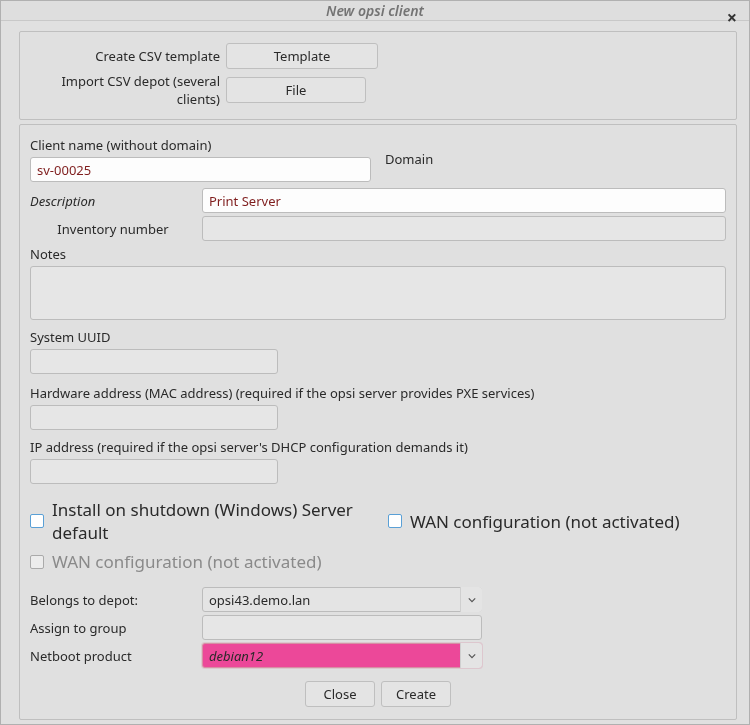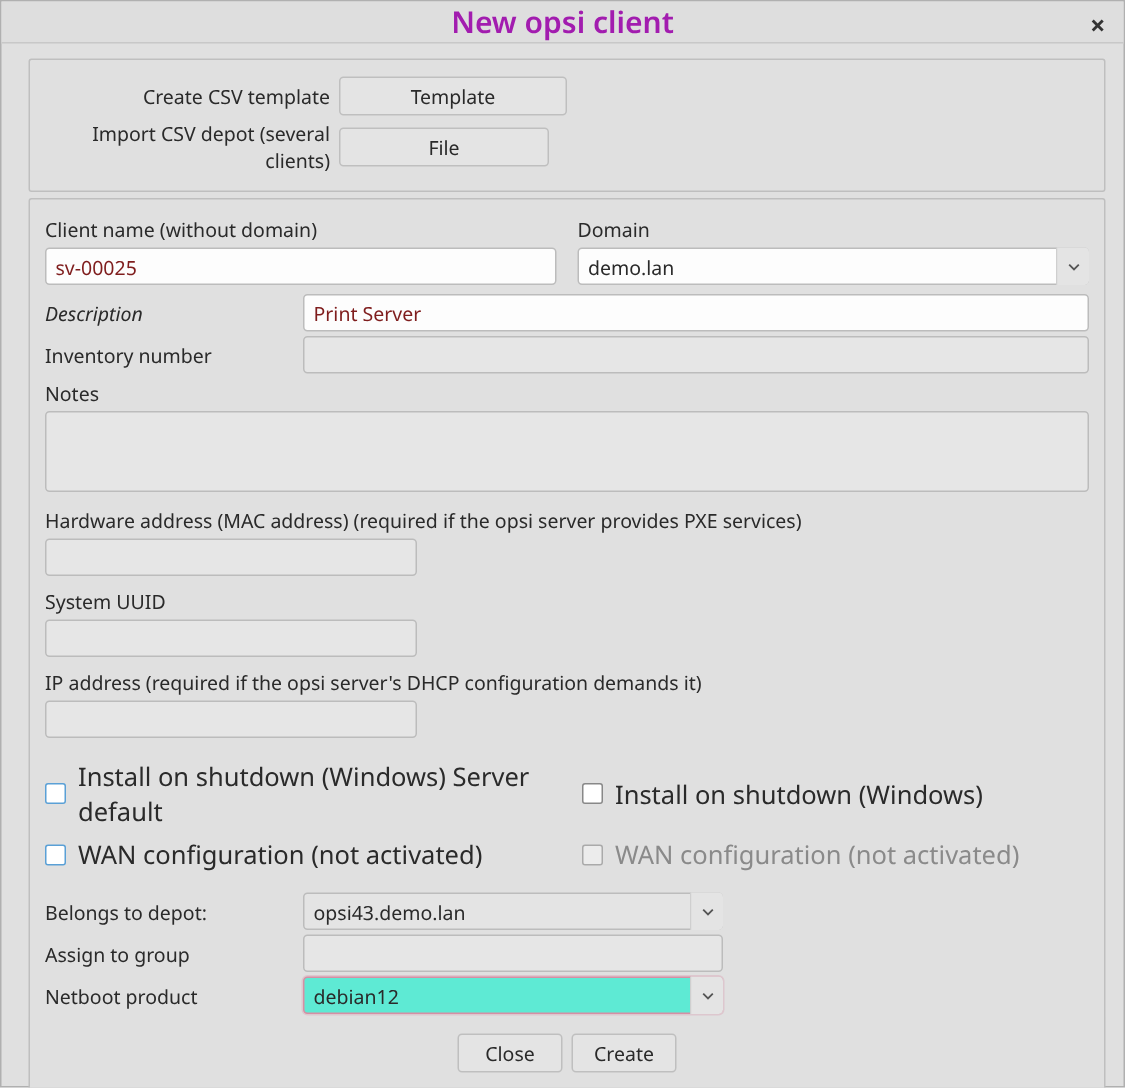--- a/index.html
+++ b/index.html
@@ -1,34 +1,34 @@
 <!DOCTYPE html>
 <html><head>
 <meta charset="utf-8">
 <style>
   * { box-sizing: border-box; font-family: "Segoe UI", "Noto Sans", Arial, sans-serif; }
   body { margin: 0; background: #e0e0e0; width: 750px; height: 725px; overflow: hidden; }
   .window { width: 750px; height: 725px; background: #e0e0e0; display: flex; flex-direction: column; border: 1px solid #b0b0b0; }
   .titlebar { height: 36px; background: #dedede; display: flex; align-items: center; justify-content: center; position: relative; border-bottom: 1px solid #c8c8c8; }
-  .titlebar-title { font-weight: 600; font-size: 20px; color: #a21caf; }
+  .titlebar-title { font-weight: 600; font-size: 14px; color: #737373; font-style: italic; }
   .close-x { position: absolute; right: 12px; top: 6px; font-size: 18px; font-weight: bold; color: #333; cursor: pointer; line-height: 20px; }
   .content { padding: 10px 12px 8px 18px; flex: 1; display: flex; flex-direction: column; gap: 4px; }
   .panel { border: 1px solid #bfbfbf; border-radius: 2px; padding: 8px 10px; background: #e0e0e0; }
   .row { display: flex; align-items: center; margin: 3px 0; gap: 6px; }
   .label { font-size: 13px; color: #2a2a2a; }
   .btn { height: 26px; background: #e4e4e4; border: 1px solid #bfbfbf; border-radius: 3px; font-size: 13px; color: #2a2a2a; cursor: pointer; display: inline-flex; align-items: center; justify-content: center; }
   .input { height: 25px; background: #fdfdfd; border: 1px solid #bcbcbc; border-radius: 3px; padding: 0 6px; font-size: 13px; color: #7f1d1d; }
   .input.readonly { background: #e6e6e6; }
   .textarea { background: #e6e6e6; border: 1px solid #bcbcbc; border-radius: 3px; padding: 6px; font-size: 13px; color: #2a2a2a; resize: none; }
   .select { height: 25px; background: #fdfdfd; border: 1px solid #bcbcbc; border-radius: 3px; font-size: 13px; color: #2a2a2a; padding: 0 24px 0 6px; appearance: none; -webkit-appearance: none; position: relative; cursor: pointer; display: flex; align-items: center; }
   .select-wrap { position: relative; display: flex; }
   .select-arrow { position: absolute; right: 0; top: 0; width: 22px; height: 100%; display: flex; align-items: center; justify-content: center; pointer-events: none; border-left: 1px solid #cfcfcf; background: #e4e4e4; border-top-right-radius: 3px; border-bottom-right-radius: 3px; }
   .select-arrow svg { width: 8px; height: 8px; }
   .select.gray { background: #e4e4e4; }
-  .select.highlighted { border: 1px solid #d68fa4; box-shadow: 0 0 0 1px rgba(214,143,164,0.3); background: #5eead4; }
+  .select.highlighted { border: 1px solid #d68fa4; box-shadow: 0 0 0 1px rgba(214,143,164,0.3); background: #ec4899; font-style: italic; }
   .checkbox { width: 14px; height: 14px; border: 1px solid #888; border-radius: 2px; background: #fff; display: inline-flex; align-items: center; justify-content: center; cursor: pointer; flex-shrink: 0; }
   .checkbox.primary { border-color: #5aa0d6; }
   .checkbox.primary::after { content: ""; width: 8px; height: 8px; }
   .checkbox.disabled { background: #ececec; border-color: #aaa; cursor: default; }
   .check-row { display: flex; align-items: center; gap: 8px; font-size: 17px; color: #2a2a2a; }
   .check-row.disabled { color: #8a8a8a; }
   .two-col { display: grid; grid-template-columns: 1fr 1fr; gap: 6px 20px; }
   .footer { display: flex; justify-content: center; gap: 6px; padding: 10px 0 4px 0; }
   .footer .btn { width: 70px; }
 </style>
@@ -56,71 +56,57 @@
 
     <div class="panel" style="flex:1;">
 
       <div class="row" style="gap:14px;">
         <div style="flex:1; display:flex; flex-direction:column; gap:3px;">
           <span class="label">Client name (without domain)</span>
           <input class="input" value="sv-00025" style="">
         </div>
         <div style="flex:1; display:flex; flex-direction:column; gap:3px;">
           <span class="label">Domain</span>
-          <div class="select-wrap" style="width:100%;">
-            <div class="select" style="flex:1;">
-              <span>demo.lan</span>
-            </div>
-            <div class="select-arrow">
-              <svg viewBox="0 0 10 10">
-                  <path d="M1 3 L5 7 L9 3" fill="none" stroke="#555" stroke-width="1.5"></path>
-                </svg>
-            </div>
-          </div>
         </div>
       </div>
 
       <div class="row" style="margin-top:6px;">
         <span class="label" style="width:166px;font-style:italic;">Description</span>
         <input class="input" style="flex: 1 1 0%;" value="Print Server">
       </div>
 
       <div class="row">
-        <span class="label" style="width:166px;">Inventory number</span>
+        <span class="label" style="width:166px;text-align:center;">Inventory number</span>
         <input class="input readonly" style="flex: 1 1 0%;" value="">
       </div>
 
       <div style="display:flex; flex-direction:column; gap:3px; margin-top:4px;">
         <span class="label">Notes</span>
         <textarea class="textarea" style="height: 54px;"></textarea>
       </div>
 
-      <div style="display:flex; flex-direction:column; gap:3px; margin-top:10px;">
-        <span class="label">Hardware address (MAC address)   (required if the opsi server provides PXE services)</span>
+      <div style="display:flex; flex-direction:column; gap:3px; margin-top:8px;">
+        <span class="label">System UUID</span>
         <input class="input readonly" style="width: 248px;" value="">
       </div>
 
-      <div style="display:flex; flex-direction:column; gap:3px; margin-top:8px;">
-        <span class="label">System UUID</span>
+      <div style="display:flex; flex-direction:column; gap:3px; margin-top:10px;">
+        <span class="label">Hardware address (MAC address)   (required if the opsi server provides PXE services)</span>
         <input class="input readonly" style="width: 248px;" value="">
       </div>
 
       <div style="display:flex; flex-direction:column; gap:3px; margin-top:8px;">
         <span class="label">IP address   (required if the opsi server's DHCP configuration demands it)</span>
         <input class="input readonly" style="width: 248px;" value="">
       </div>
 
       <div class="two-col" style="margin-top:14px;">
         <div class="check-row">
           <span class="checkbox primary"></span>
           <span>Install on shutdown (Windows) Server default</span>
-        </div>
-        <div class="check-row">
-          <span class="checkbox"></span>
-          <span>Install on shutdown (Windows)</span>
         </div>
         <div class="check-row">
           <span class="checkbox primary"></span>
           <span>WAN configuration (not activated)</span>
         </div>
         <div class="check-row disabled">
           <span class="checkbox disabled"></span>
           <span>WAN configuration (not activated)</span>
         </div>
       </div>

